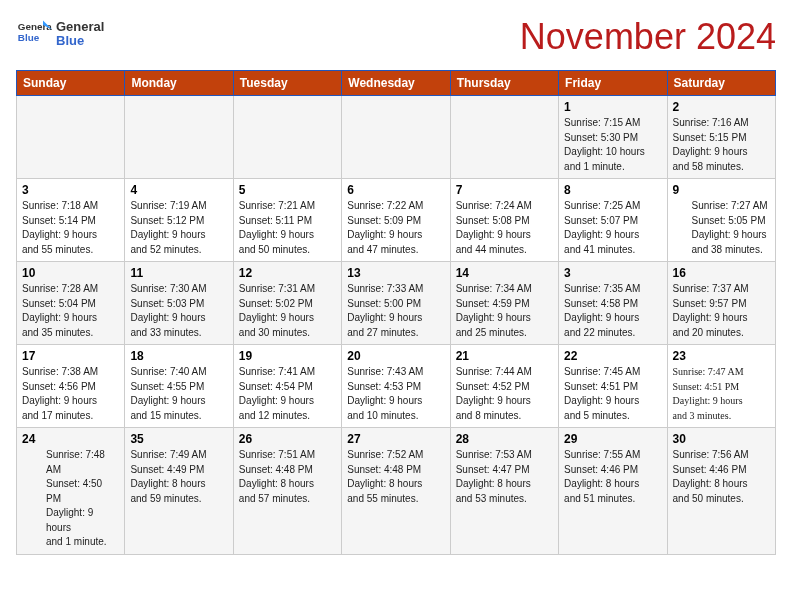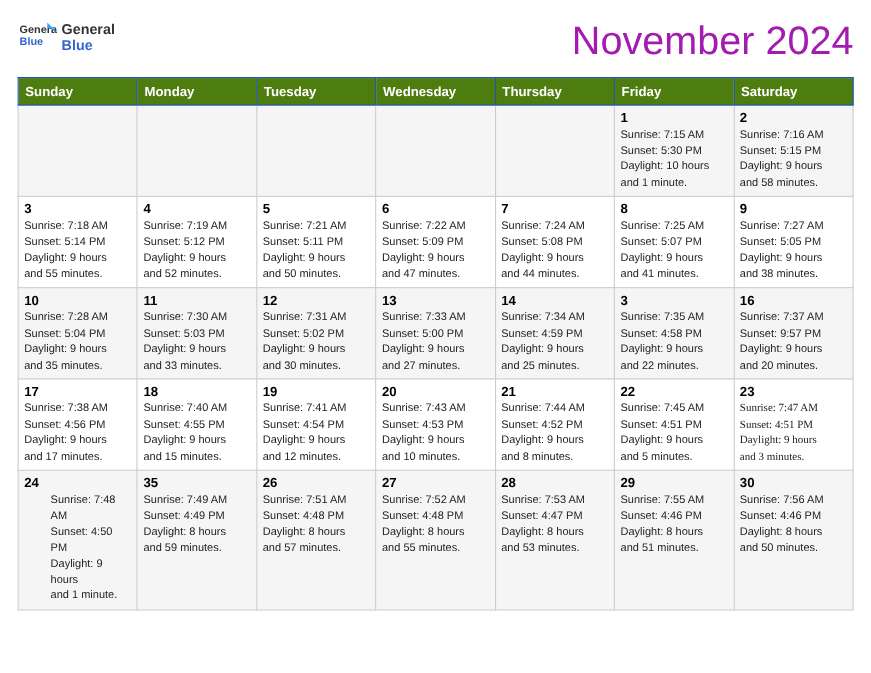--- a/index.html
+++ b/index.html
@@ -32,33 +32,33 @@
     .logo-icon {
       width: 36px;
       height: 36px;
     }
     .title-area {
       text-align: right;
     }
     .month-title {
       font-size: 36px;
       font-weight: normal;
-      color: #a21caf;
+      color: #b91c1c;
     }
     .location {
       font-size: 15px;
       color: #444;
     }
     table {
       width: 100%;
       border-collapse: collapse;
       font-size: 10.5px;
     }
     thead tr th {
-      background: #4d7c0f;
+      background: #c2410c;
       color: #fff;
       text-align: left;
       padding: 5px 6px;
       font-size: 12px;
       border: 1px solid #2255bb;
     }
     tbody tr td {
       border: 1px solid #ccc;
       vertical-align: top;
       padding: 4px 5px;
@@ -180,21 +180,21 @@
         </td>
         <td>
           <span class="day-num">8</span>
           <div class="day-info" style="white-space: pre-line;">Sunrise: 7:25 AM
 Sunset: 5:07 PM
 Daylight: 9 hours
 and 41 minutes.</div>
         </td>
         <td>
           <span class="day-num">9</span>
-          <div class="day-info" style="white-space: pre-line;">Sunrise: 7:27 AM
+          <div class="day-info" style="white-space: pre-line; margin-left: 19px;">Sunrise: 7:27 AM
 Sunset: 5:05 PM
 Daylight: 9 hours
 and 38 minutes.</div>
         </td>
       </tr>
       <tr>
         <td>
           <span class="day-num">10</span>
           <div class="day-info" style="white-space: pre-line;">Sunrise: 7:28 AM
 Sunset: 5:04 PM

